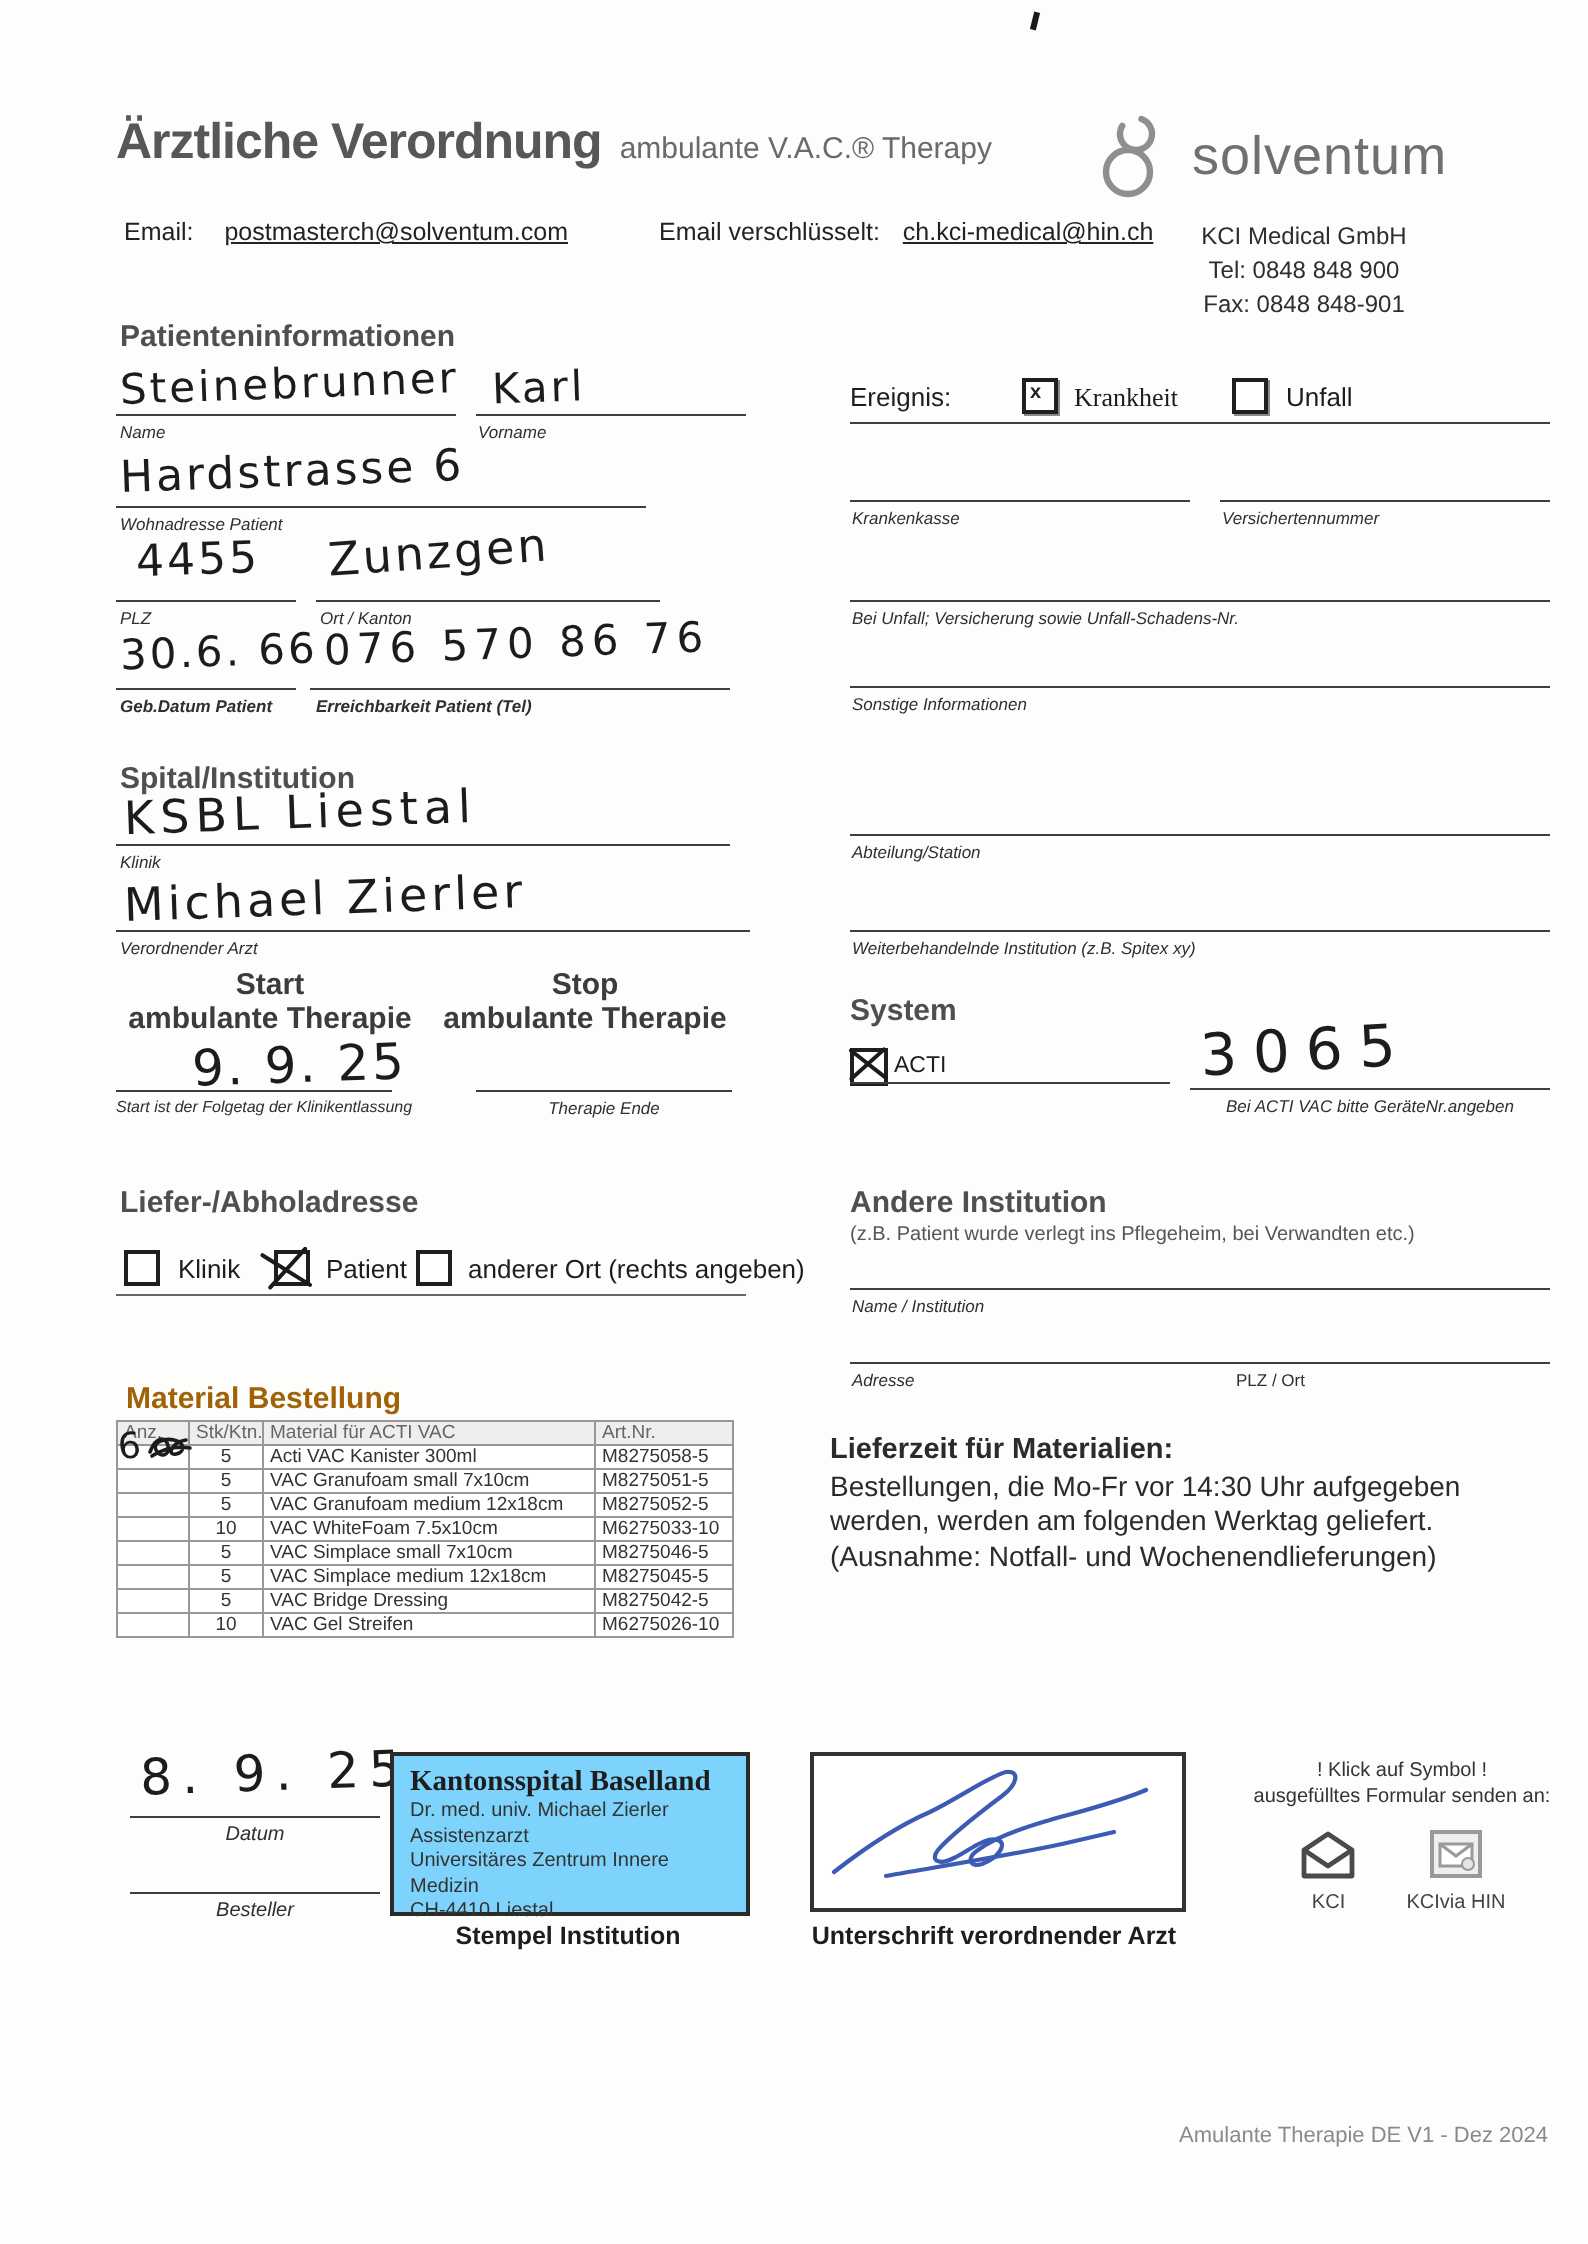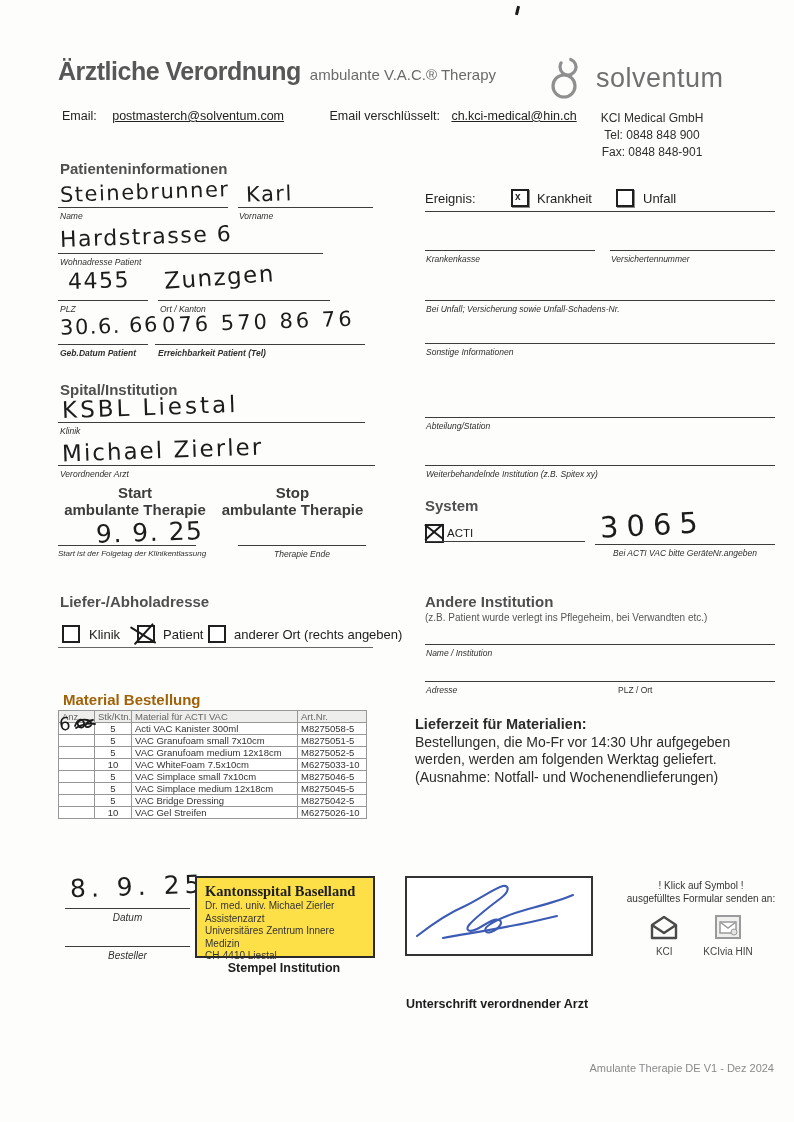--- a/index.html
+++ b/index.html
@@ -26,21 +26,21 @@
   .note-it{font-style:italic;font-size:10.5px;}
   .mat-table{position:absolute;border-collapse:collapse;table-layout:fixed;
              font-size:9.5px;color:#333;background:#fff;}
   .mat-table th,.mat-table td{border:1px solid #979797;padding:0 3px;height:11px;
              white-space:nowrap;overflow:hidden;font-weight:normal;text-align:left;}
   .mat-table th{color:#666;background:#eeeeec;}
   .mat-table{border:1.5px solid #6e6e6e;}
   .col-stk{text-align:center !important;}
   .big-note{position:absolute;font-size:14px;line-height:17.5px;color:#2b2b2b;width:370px;}
   .big-note b{font-size:14.5px;}
-  .stampbox{position:absolute;border:2px solid #2a2a2a;background:#fde047;padding:5px 8px;}
+  .stampbox{position:absolute;border:2px solid #2a2a2a;background:#7dd3fc;padding:5px 8px;}
   .stamp1{font-family:"Liberation Serif",serif;font-weight:bold;font-size:14.5px;color:#1d1d1d;}
   .stampn{font-size:10px;line-height:12.5px;color:#333;}
   .boxlabel{position:absolute;font-size:12.5px;font-weight:bold;color:#1d1d1d;text-align:center;}
   .sigbox{position:absolute;border:2px solid #333;background:#fff;}
   .sig-path{stroke:#3b5bb4;fill:none;stroke-width:2.1;stroke-linecap:round;}
   .send-block{position:absolute;text-align:center;font-size:10px;color:#333;line-height:13px;}
   .send-icons{display:flex;justify-content:center;gap:24px;margin-top:9px;}
   .send-icons .ic{display:flex;flex-direction:column;align-items:center;gap:4px;font-size:10px;color:#444;}
   .ver{position:absolute;font-size:11px;color:#8a8a8a;}
   .speck{position:absolute;left:516px;top:6px;width:3px;height:9px;background:#1a1a1a;transform:rotate(14deg);}
@@ -101,21 +101,21 @@
   <div class="hw" style="left:162px;top:310px;font-size:21px;letter-spacing:3px;">076 570 86 76</div>
   <div class="fline" style="left:58px;top:344px;width:90px;"></div>
   <div class="fline" style="left:155px;top:344px;width:210px;"></div>
   <div class="flabel" style="left:60px;top:348px;font-weight:bold;">Geb.Datum Patient</div>
   <div class="flabel" style="left:158px;top:348px;font-weight:bold;">Erreichbarkeit Patient (Tel)</div>
 
   <div class="abs" style="left:425px;top:191px;font-size:13px;color:#1d1d1d;">Ereignis:</div>
   <div class="cb" style="left:511px;top:189px;">
     <span class="cb-x">x</span>
   </div>
-  <div class="cblabel" style="left:537px;top:191px;">Krankheit</div>
+  <div class="cblabel" style="left:537px;top:191px;font-family:Liberation Serif, serif;">Krankheit</div>
   <div class="cb" style="left:616px;top:189px;border-width:2.5px;"></div>
   <div class="cblabel" style="left:643px;top:191px;">Unfall</div>
   <div class="fline" style="left:425px;top:211px;width:350px;"></div>
 
   <div class="fline" style="left:425px;top:250px;width:170px;"></div>
   <div class="fline" style="left:610px;top:250px;width:165px;"></div>
   <div class="flabel" style="left:426px;top:254px;">Krankenkasse</div>
   <div class="flabel" style="left:611px;top:254px;">Versichertennummer</div>
 
   <div class="fline" style="left:425px;top:300px;width:350px;"></div>
@@ -278,21 +278,21 @@
     <div class="stampn">CH-4410 Liestal</div>
   </div>
   <div class="boxlabel" style="left:195px;top:961px;width:178px;">Stempel Institution</div>
 
   <div class="sigbox" style="left:405px;top:876px;width:184px;height:76px;">
     <svg width="184" height="76" viewBox="0 0 184 76">
       <path class="sig-path" d="M10 58 C28 44 44 34 58 28 C74 20 88 10 96 8 C103 7 102 14 94 20 C82 29 68 40 62 47 C58 52 62 55 70 51 C78 47 86 40 92 42 C97 44 92 51 84 54 C78 56 76 51 82 47 C90 41 104 36 118 32 C136 27 152 23 166 17"></path>
       <path class="sig-path" d="M36 60 C64 55 96 50 124 44 L150 38"></path>
     </svg>
   </div>
-  <div class="boxlabel" style="left:394px;top:961px;width:206px;margin-top:36px;">Unterschrift verordnender Arzt</div>
+  <div class="boxlabel" style="left:394px;top:961px;width:206px;">Unterschrift verordnender Arzt</div>
 
   <div class="send-block" style="left:616px;top:879px;width:170px;">
     <div>! Klick auf Symbol !</div>
     <div>ausgefülltes Formular senden an:</div>
     <div class="send-icons">
       <div class="ic">
         <svg width="30" height="27" viewBox="0 0 30 27">
           <path d="M3 11 L15 3 L27 11 L27 24 L3 24 Z" fill="none" stroke="#4a4a4a" stroke-width="2.4" stroke-linejoin="round"></path>
           <path d="M3 11 L15 19 L27 11" fill="none" stroke="#4a4a4a" stroke-width="2.4" stroke-linejoin="round"></path>
         </svg>

